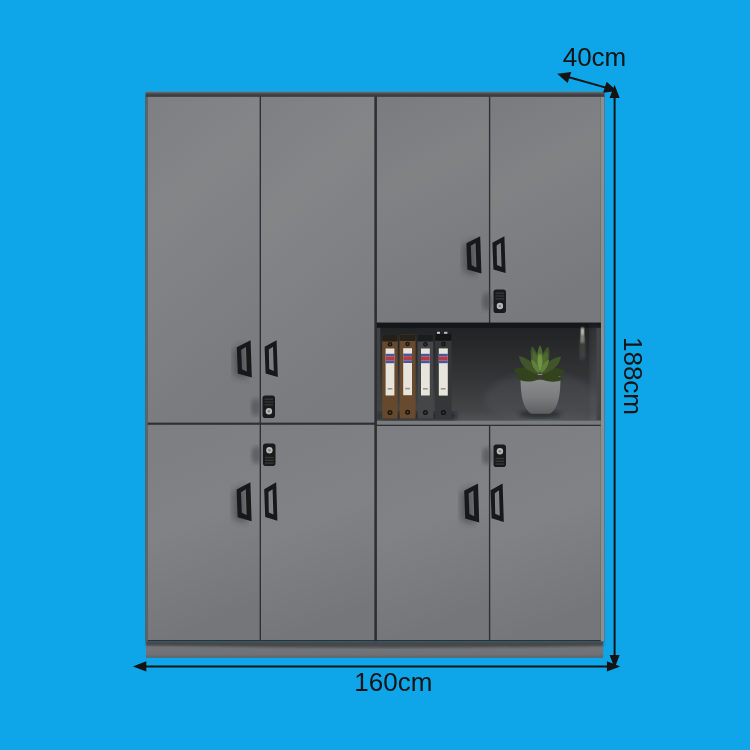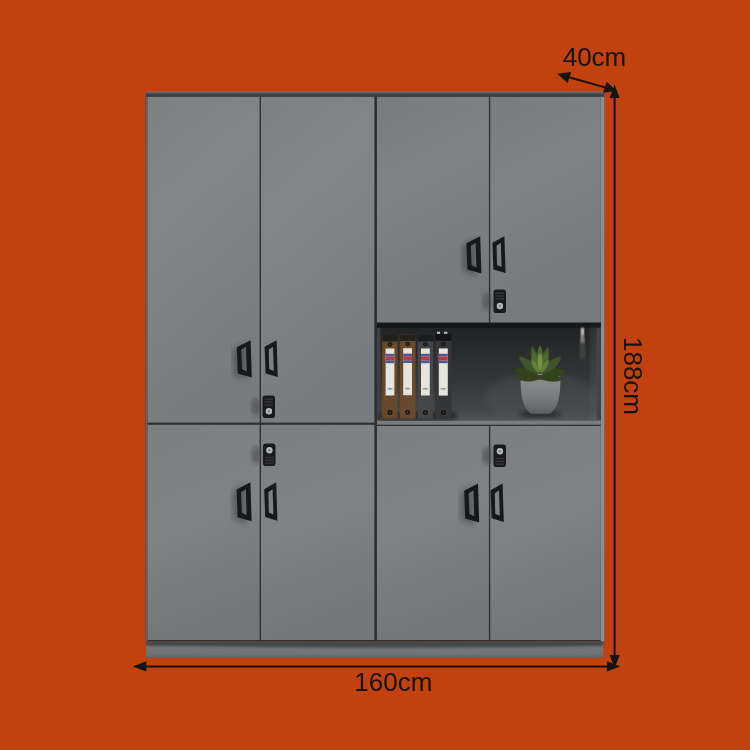--- a/index.html
+++ b/index.html
@@ -1,16 +1,16 @@
 <!DOCTYPE html>
 <html><head>
 <meta charset="utf-8">
 <style>
   html,body{margin:0;padding:0;background:#ffffff;}
-  #stage{position:relative;width:750px;height:750px;background:#c2410c;overflow:hidden;
+  #stage{position:relative;width:750px;height:750px;background:#0ea5e9;overflow:hidden;
          font-family:"Liberation Sans", sans-serif;}
   svg{position:absolute;top:0;left:0;}
 </style>
 </head>
 <body>
 <div id="stage">
 <svg width="750" height="750" viewBox="0 0 750 750">
   <defs>
     <linearGradient id="topFace" x1="0" y1="0" x2="0" y2="1">
       <stop offset="0" stop-color="#74777b"></stop>

